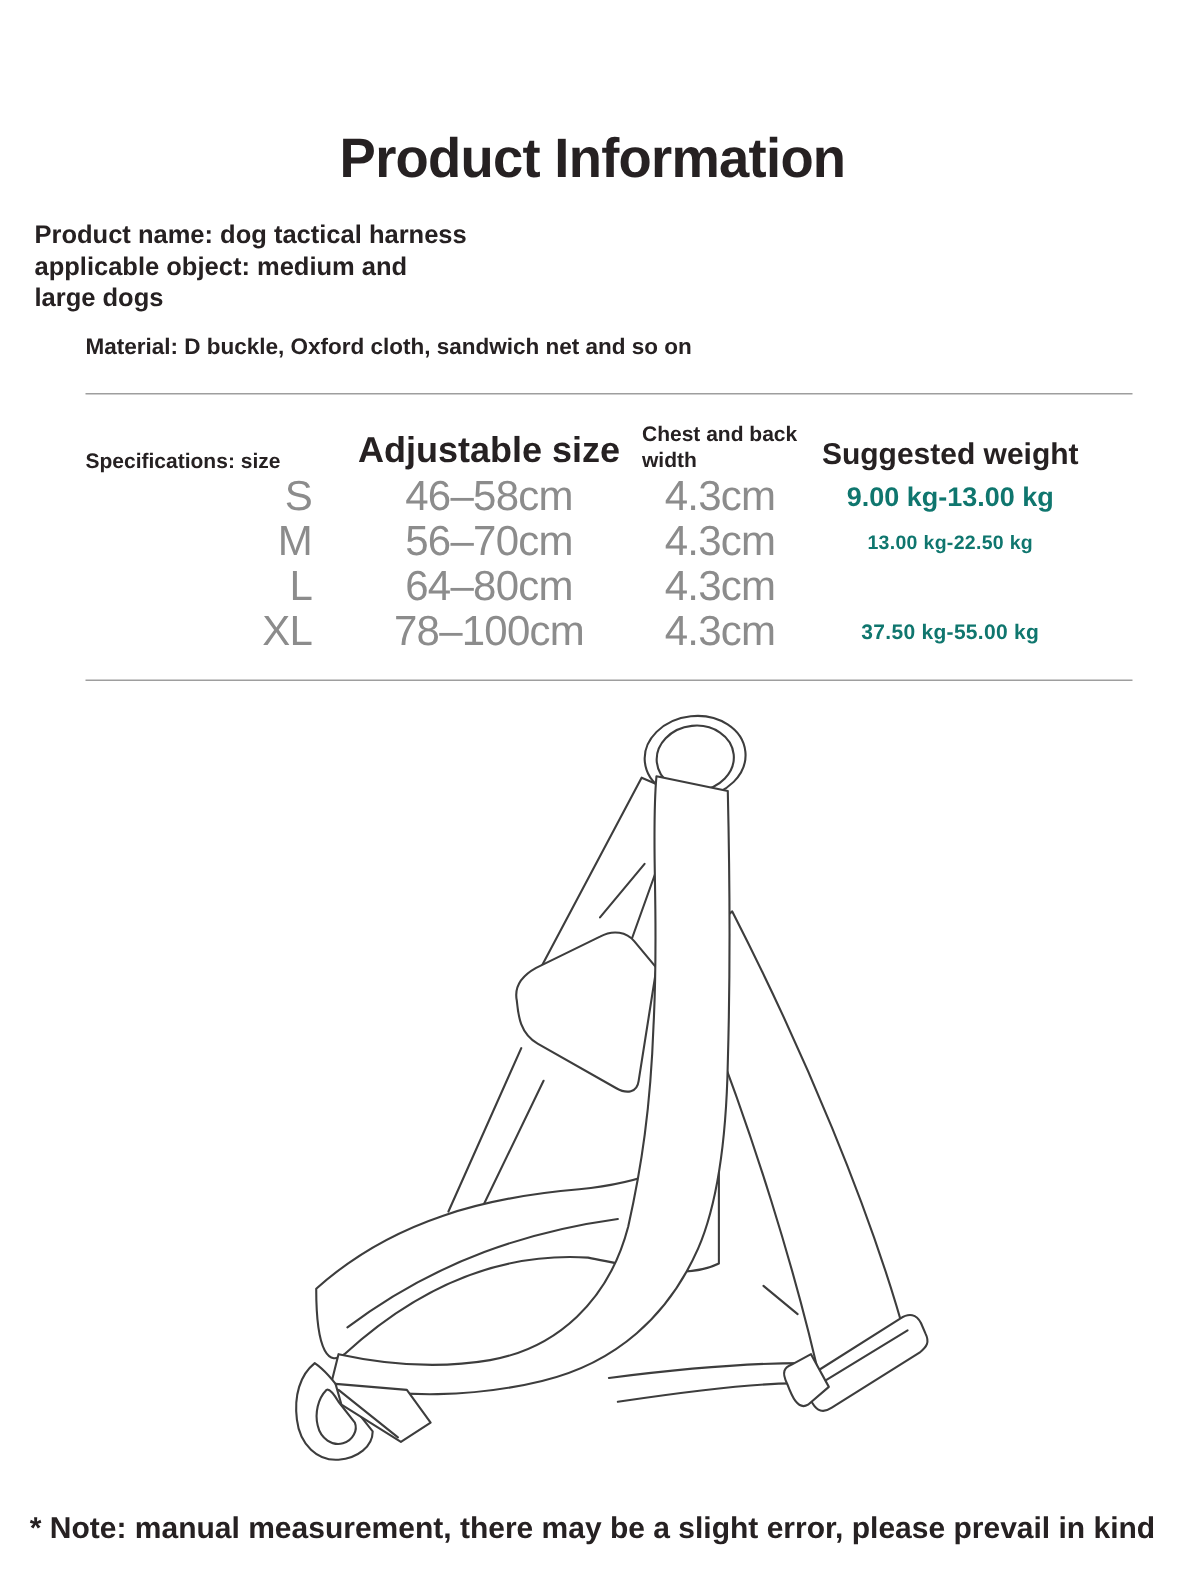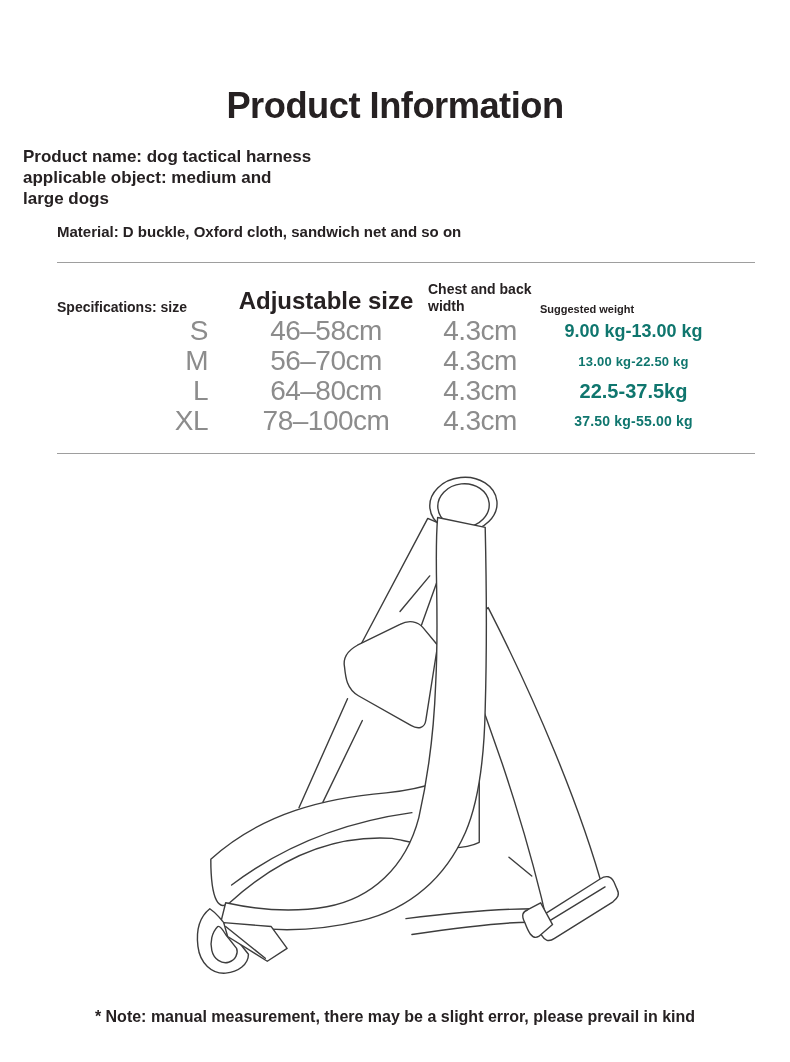--- a/index.html
+++ b/index.html
@@ -16,38 +16,38 @@
   .rule{border:none;border-top:1.5px solid #9e9e9e;width:698px;margin:21px 0 0 57px;}
   .rule2{border:none;border-top:1.5px solid #9e9e9e;width:698px;margin:18px 0 0 57px;}
 
   .spec{width:700px;margin-left:57px;}
   .spec .hdr{display:grid;grid-template-columns:175px 188px 120px 217px;
              align-items:end;padding-top:12px;min-height:40px;}
   .spec .hdr .h{font-weight:700;}
   .h1{font-size:14px;text-align:left;}
   .h2{font-size:24px;text-align:center;}
   .h3{font-size:14px;text-align:left;padding-left:8px;line-height:17px;width:104px;}
-  .h4{font-size:11px;text-align:left;padding-right:30px;}
+  .h4{font-size:20px;text-align:center;padding-right:30px;}
 
   .spec .row{display:grid;grid-template-columns:175px 188px 120px 217px;
              height:30px;align-items:center;}
   .spec .row:first-of-type{margin-top:5px;}
   .g{color:#8c8c8c;font-size:28px;font-weight:400;letter-spacing:-0.5px;}
   .c-size{text-align:right;padding-right:24px;}
   .c-adj,.c-chest{text-align:center;}
   .c-wt{text-align:center;padding-right:30px;font-weight:700;color:#0f766e;}
   .w-lg1{font-size:18px;}
   .w-sm1{font-size:13px;letter-spacing:0.2px;}
   .w-lg2{font-size:20px;}
   .w-sm2{font-size:14px;letter-spacing:0.2px;}
 
   .art{display:block;margin:7px 0 0 176px;}
   .art path,.art ellipse,.art line{vector-effect:non-scaling-stroke;}
 
-  .note{margin-top:22px;text-align:center;font-size:16px;font-weight:700;}
+  .note{margin-top:22px;text-align:center;font-size:20px;font-weight:700;}
 </style>
 </head>
 <body>
 
 <div class="page">
 
   <h1 class="title">Product Information</h1>
 
   <div class="prodblock">
     <div>Product name: dog tactical harness</div>
@@ -76,21 +76,20 @@
     <div class="row">
       <div class="g c-size">M</div>
       <div class="g c-adj">56–70cm</div>
       <div class="g c-chest">4.3cm</div>
       <div class="c-wt w-sm1">13.00 kg-22.50 kg</div>
     </div>
     <div class="row">
       <div class="g c-size">L</div>
       <div class="g c-adj">64–80cm</div>
       <div class="g c-chest">4.3cm</div>
-      <div class="c-wt w-lg2">22.5-37.5kg</div>
     </div>
     <div class="row">
       <div class="g c-size">XL</div>
       <div class="g c-adj">78–100cm</div>
       <div class="g c-chest">4.3cm</div>
       <div class="c-wt w-sm2">37.50 kg-55.00 kg</div>
     </div>
   </div>
 
   <hr class="rule2">

